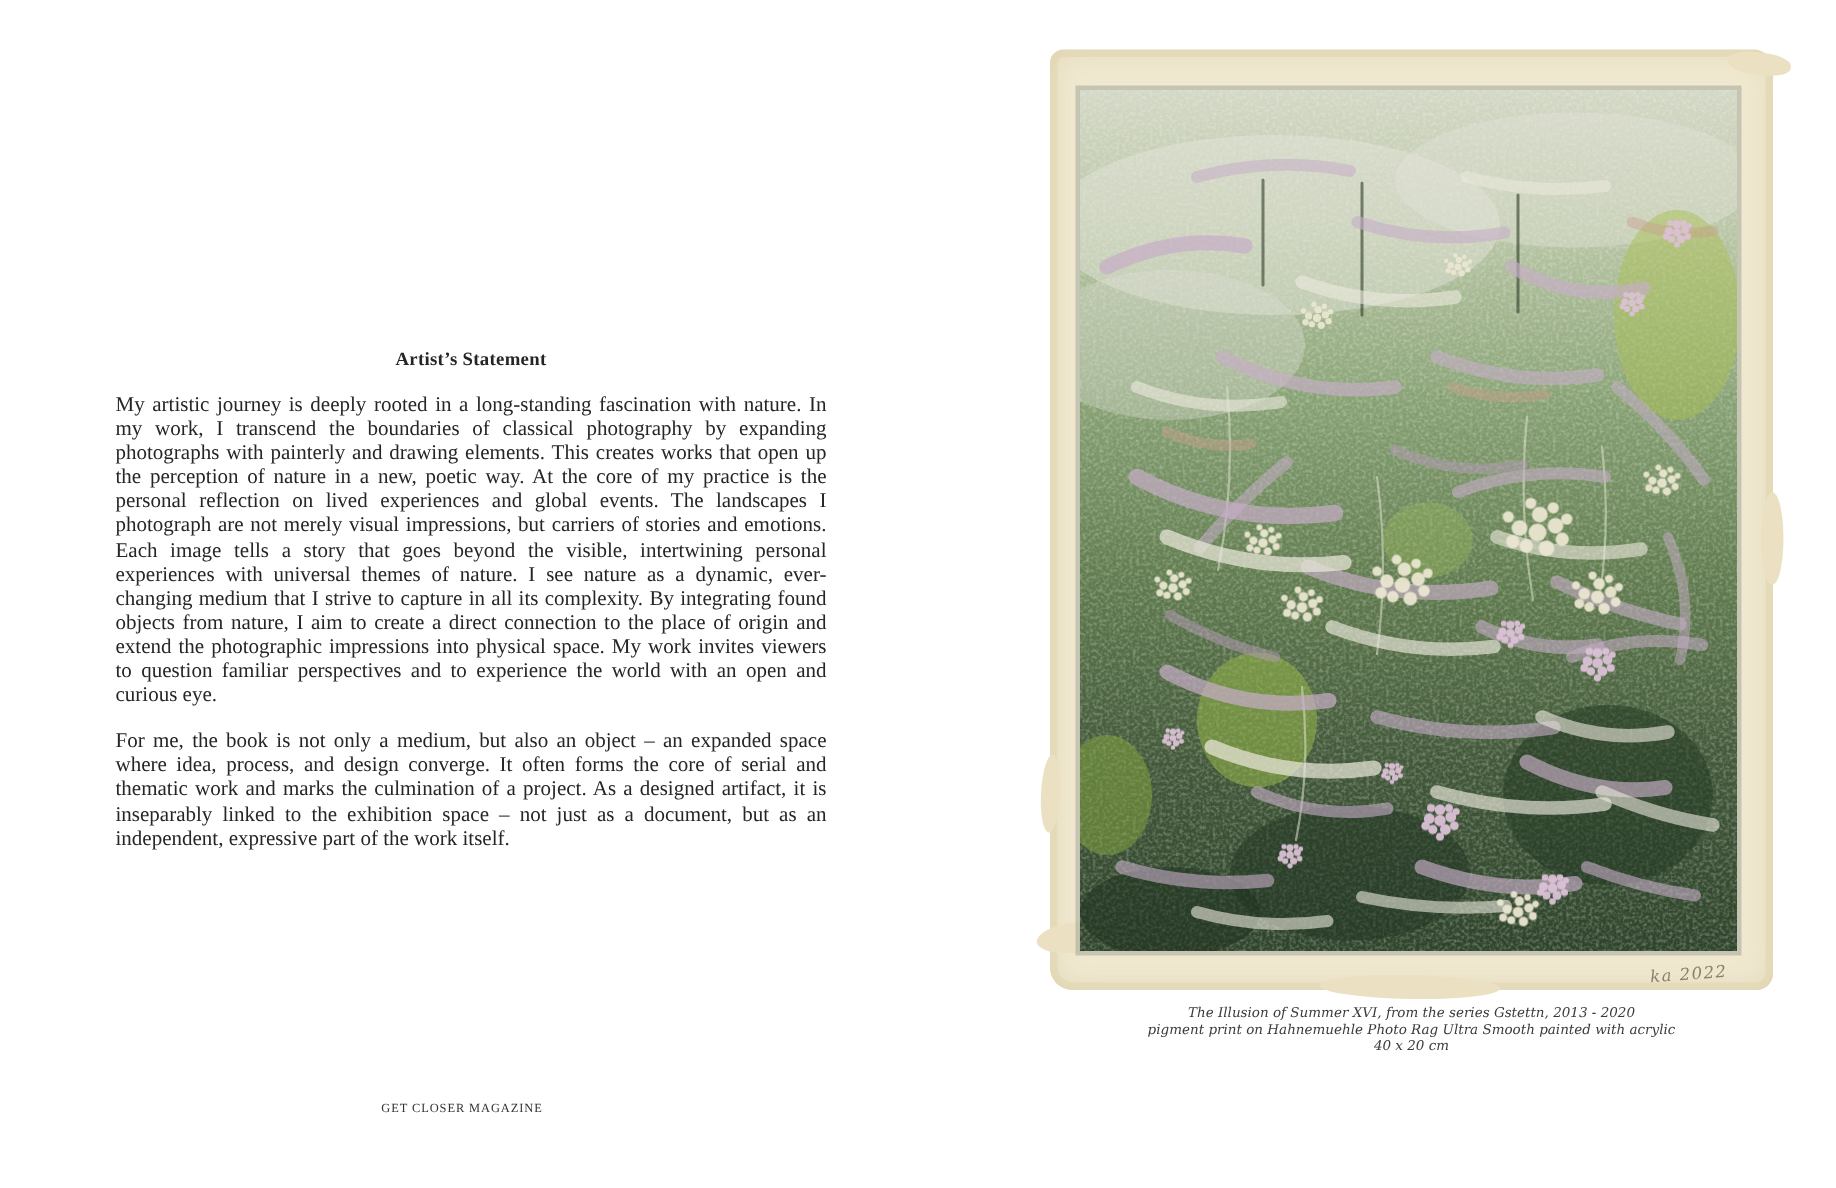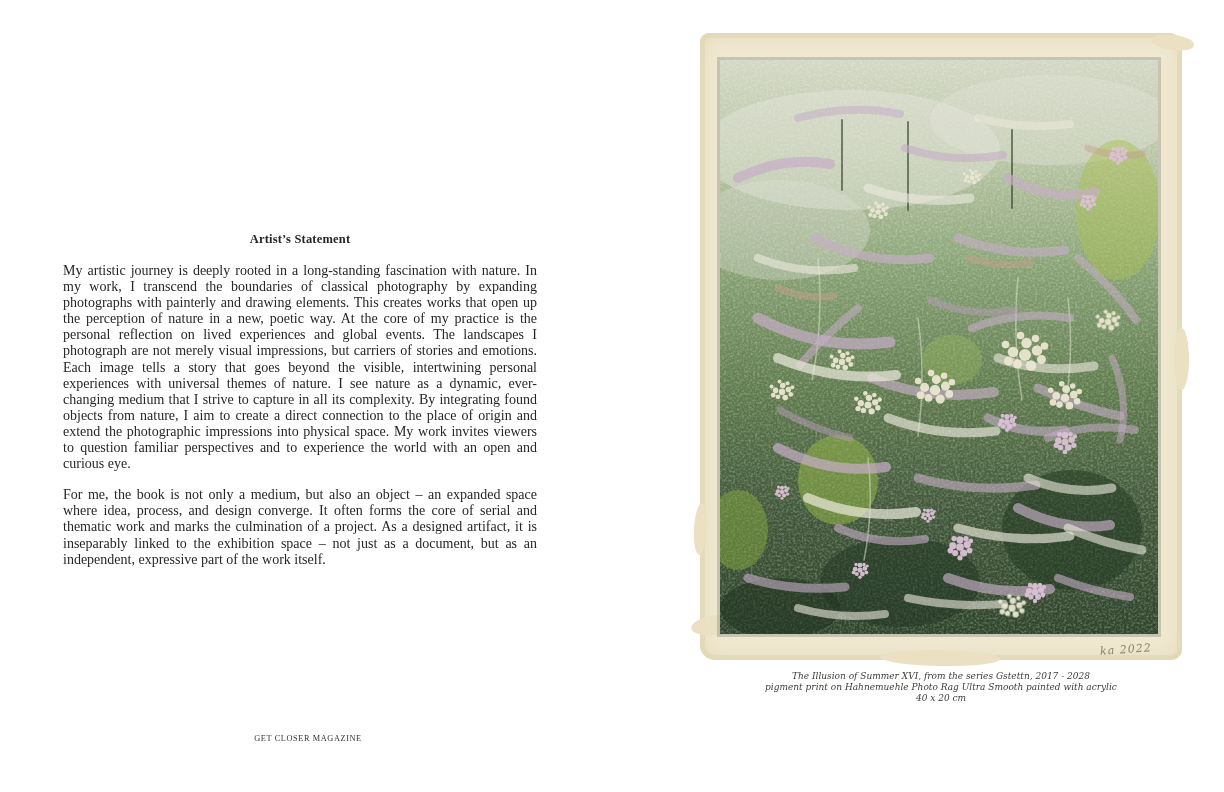--- a/index.html
+++ b/index.html
@@ -1,21 +1,21 @@
 <!DOCTYPE html>
 <html lang="en" style="--page-bg: #ffffff; --text: #262624; --frame-cream: #f0e9d1; --frame-edge: #ebe1c2; --photo-top: #ccd2bd; --photo-mid: #6f8d5e; --photo-bottom: #2e432b; --paint-lilac: #c7adc8; --paint-white: #eceadd; --flower-pink: #dcc1d6; --flower-white: #eae6d1; --signature: #8b8068;"><head>
 <meta charset="utf-8">
 <style>
   html,body{margin:0;padding:0;background:#ffffff;}
   .spread{
     position:relative;width:1224px;height:792px;background:var(--page-bg,#ffffff);
     overflow:hidden;font-family:"Liberation Serif","DejaVu Serif",serif;color:var(--text,#262624);
   }
   
-  .text-col{position:absolute;left:63px;top:232px;width:474px;}
+  .text-col{position:absolute;left:77px;top:232px;width:474px;}
   .statement-heading{
     margin:0 0 16px 0;text-align:center;font-size:12.5px;font-weight:bold;
     letter-spacing:.2px;color:var(--text,#262624);
   }
   .statement-para{
     margin:0 0 15px 0;font-size:14px;line-height:16.1px;text-align:justify;
     color:var(--text,#262624);
   }
   .statement-para:last-child{margin-bottom:0;}
   .page-footer{position:absolute;left:0;top:734px;width:580px;text-align:center;}
@@ -226,18 +226,18 @@
           <use href="#pompom" transform="translate(62,432) scale(0.7)"></use>
           <use href="#pompom" transform="translate(208,455) scale(0.7)"></use>
         </g>
       </svg>
     </div>
 
     <div class="artist-signature">ka 2022</div>
   </div>
 
   <div class="artwork-caption">
-    <div>The Illusion of Summer XVI, from the series Gstettn, 2017 - 2028</div>
+    <div>The Illusion of Summer XVI, from the series Gstettn, 2013 - 2020</div>
     <div>pigment print on Hahnemuehle Photo Rag Ultra Smooth painted with acrylic</div>
     <div>40 x 20 cm</div>
   </div>
 
 </div>
 
 </body></html>

